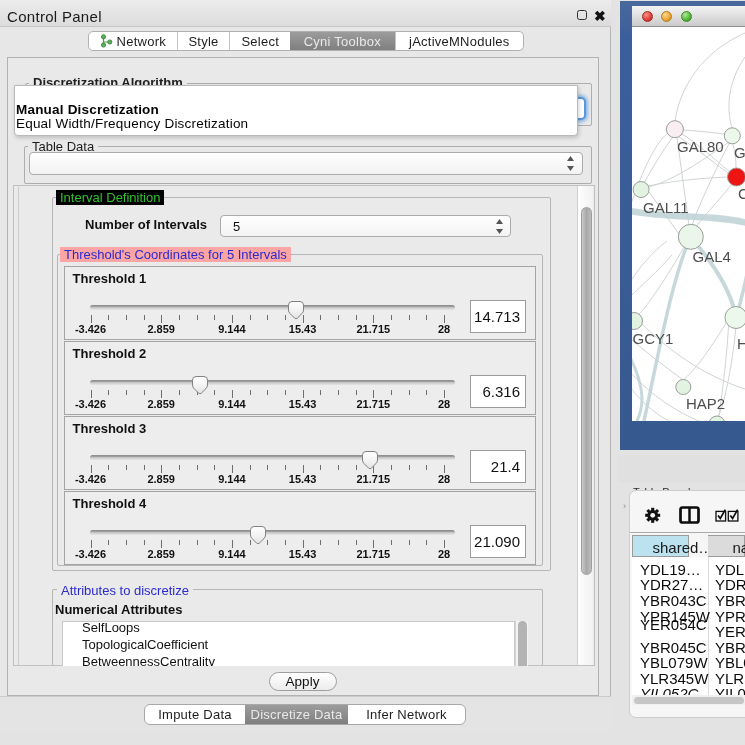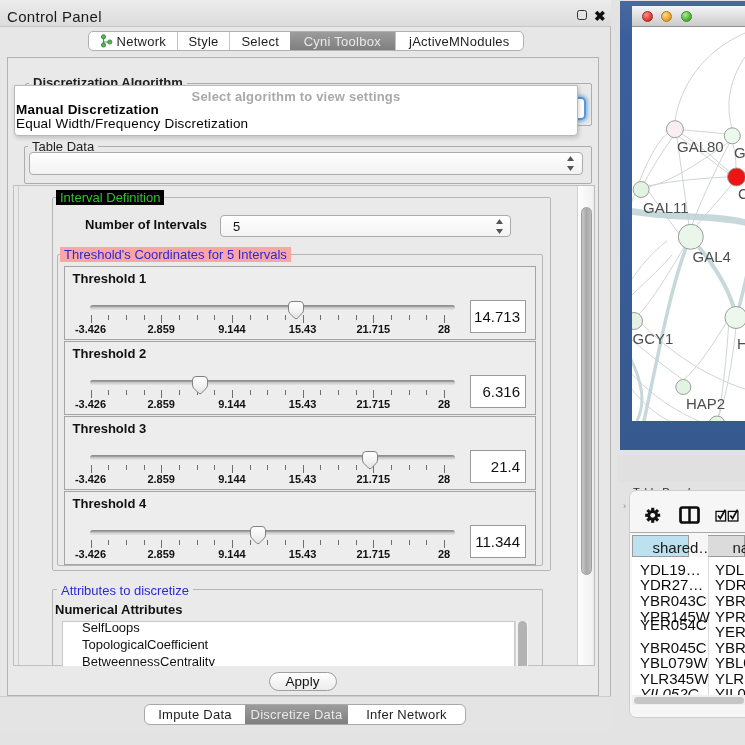--- a/index.html
+++ b/index.html
@@ -247,21 +247,21 @@
       <svg class="abs" style="left:249.0px;top:524.5px;" width="18" height="20" viewBox="0 0 18 20">
     <defs>
           <linearGradient id="tg3" x1="0" y1="0" x2="0" y2="1">
       <stop offset="0" stop-color="#ffffff"></stop>
             <stop offset="0.55" stop-color="#f2f2f2"></stop>
             <stop offset="1" stop-color="#e2e2e2"></stop>
           </linearGradient>
         </defs>
     <path d="M1.5 5 Q1.5 1.5 5 1.5 L13 1.5 Q16.5 1.5 16.5 5 L16.5 10 Q16.5 12 15 13.5 L10.3 18.2 Q9 19.4 7.7 18.2 L3 13.5 Q1.5 12 1.5 10 Z" fill="url(#tg3)" stroke="#828282" stroke-width="1"></path>
       </svg>
-      <div class="vbox" style="left:470px;top:525px;">11.344</div>
+      <div class="vbox" style="left:470px;top:525px;">21.090</div>
     </div>
 
   <div class="gbox" style="left:52px;top:589px;width:491px;height:77px;border-bottom:none;border-color:#b6b6b6;"></div>
   <div class="gtitle" style="left:57px;top:583px;color:#2a2ad0;background:#eaeaea;">Attributes to discretize</div>
   <div class="abs" style="left:55px;top:602px;font-size:13px;font-weight:bold;color:#111;">Numerical Attributes</div>
 
   <div class="abs" style="left:62px;top:621px;width:453px;height:45px;background:#fff;border:1px solid #c9c9c9;border-bottom:none;"></div>
   <div class="abs" style="left:82px;top:619.5px;font-size:13px;color:#111;">SelfLoops</div>
   <div class="abs" style="left:82px;top:636.5px;font-size:13px;color:#111;">TopologicalCoefficient</div>
   <div class="abs" style="left:82px;top:653.5px;font-size:13px;color:#111;height:12px;overflow:hidden;">BetweennessCentrality</div>
@@ -389,17 +389,16 @@
         <div class="abs rowtxt" style="left:83.5px;top:112.7px;">YLR3</div>
         <div class="abs rowtxt" style="left:8.5px;top:128.3px;font-style:italic;">YIL052C</div>
         <div class="abs rowtxt" style="left:83.5px;top:128.3px;">YIL0</div>
       </div>
   </div>
 
   <div class="abs" style="left:631.5px;top:695px;width:113.5px;height:10px;background:#f0f0f0;"></div>
   <div class="abs" style="left:633.5px;top:696.5px;width:110px;height:7px;border-radius:3.5px;background:#c6c6c6;"></div>
 
   <div class="abs" style="left:14px;top:85px;width:564px;height:51px;background:#fff;border:1px solid #b9b9b9;border-radius:0 0 4px 4px;box-shadow:1px 2px 4px rgba(0,0,0,0.18);"></div>
-  <div class="abs" style="left:14px;top:89px;width:564px;height:16px;font-size:13px;font-weight:bold;color:#a9a9a9;text-align:center;letter-spacing:0.2px;">Select algorithm to view settings</div>
   <div class="abs" style="left:16px;top:101.5px;font-size:13.5px;letter-spacing:0.2px;font-weight:bold;color:#050505;">Manual Discretization</div>
   <div class="abs" style="left:16px;top:115.5px;font-size:13.5px;letter-spacing:0.2px;color:#050505;">Equal Width/Frequency Discretization</div>
 
 </div>
 
 </body></html>

